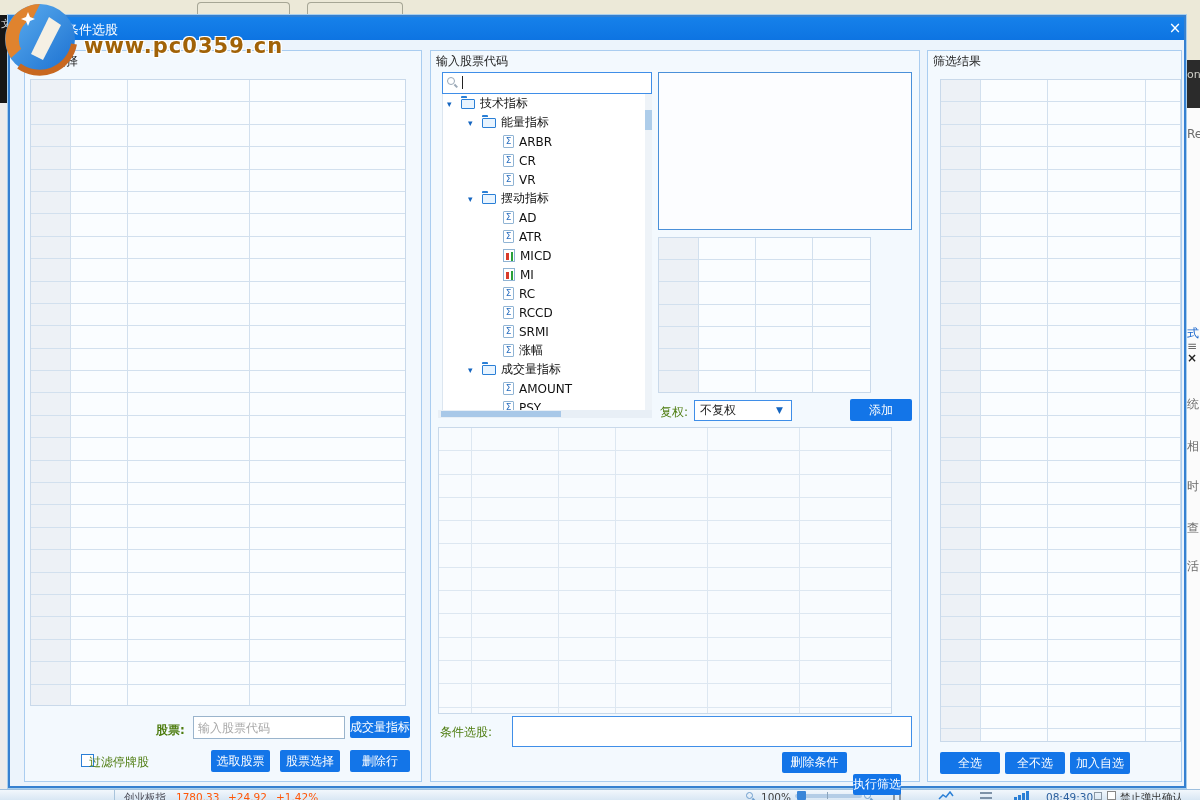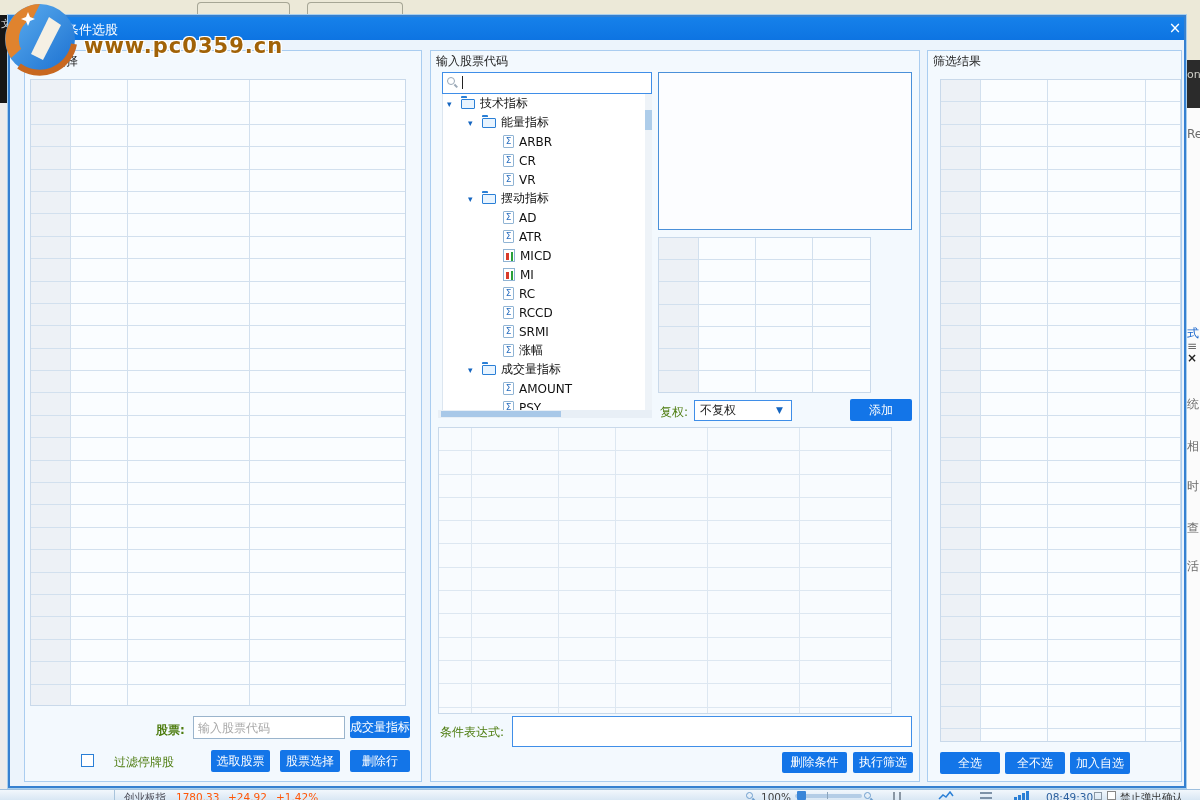--- a/index.html
+++ b/index.html
@@ -92,21 +92,21 @@
 
   
   #stock-label { left:146px; top:705px;font-weight:bold; }
   #stock-input { position:absolute; left:183px; top:699px; width:152px; height:23px;
     border:1px solid #9ab4cc; font-size:12px; padding:0 4px; color:#333;
     font-family:inherit; background:#fff; }
   #stock-input::placeholder { color:#a8a8a8; }
   #btn-addstock { left:340px; top:699px; width:60px; }
   #chk-suspend { position:absolute; left:71px; top:737px; width:13px; height:13px;
     border:1.5px solid #2a7fd6; background:#fff; cursor:pointer; }
-  #chk-suspend-label { left:104px; top:737px; }
+  #chk-suspend-label { left:79px; top:737px; }
   #btn-pick  { left:201px; top:733px; width:59px; }
   #btn-clear { left:270px; top:733px; width:60px; }
   #btn-delrow{ left:340px; top:733px; width:60px; }
 
   
   #search-box { position:absolute; left:432px; top:55px; width:210px; height:22px;
     border:1.5px solid #3f8ee8; background:#fff; }
   #search-glass { position:absolute; left:4px; top:4px; width:8px; height:8px;
     border:1.5px solid #9aa8b6; border-radius:50%; }
   #search-glass::after { content:""; position:absolute; left:6px; top:7px; width:4px;
@@ -144,21 +144,21 @@
     background:#fff; border:1px solid #3f8ee8; font-size:12px; color:#222;
     line-height:19px; padding-left:5px; cursor:pointer; }
   #fuquan-arrow { position:absolute; right:8px; top:0; color:#1565c0; font-size:9px; line-height:19px; }
   #btn-add { left:840px; top:382px; width:62px; }
 
   #cond-label { left:430px; top:707px; }
   #cond-input { position:absolute; left:502px; top:699px; width:400px; height:31px;
     border:1.5px solid #3f8ee8; background:#fff; font-size:12px; padding:0 5px;
     font-family:inherit; }
   #btn-delcond { left:772px; top:735px; width:65px; height:21px; line-height:21px; }
-  #btn-exec    { left:843px; top:735px; width:60px; height:21px; line-height:21px; }
+  #btn-exec    { left:843px; top:757px; width:48px; height:21px; line-height:21px; }
 
   
   #btn-selall  { left:930px;  top:735px; width:60px; }
   #btn-selnone { left:995px;  top:735px; width:60px; }
   #btn-addfav  { left:1060px; top:735px; width:60px; }
 
   
   #logo { left:3px; top:2px; width:74px; height:74px; z-index:30; }
   #watermark { left:84px; top:34px; z-index:31; font-size:21px; font-weight:bold;
     color:#a16207; letter-spacing:1px;
@@ -554,21 +554,21 @@
       <div class="cell"></div>
       <div class="cell"></div>
       <div class="cell"></div>
       <div class="cell"></div>
       <div class="cell"></div>
       <div class="cell"></div>
       <div class="cell"></div>
       <div class="cell"></div>
       <div class="cell"></div>
     </div>
-  <span class="lbl" id="cond-label">条件表达式:</span>
+  <span class="lbl" id="cond-label">条件选股:</span>
   <input id="cond-input" style="">
   <button class="btn" id="btn-delcond">删除条件</button>
   <button class="btn" id="btn-exec">执行筛选</button>
 
   <div class="abs panel" id="panel-result"></div>
   <span class="panel-title" id="pt-result">筛选结果</span>
   <div class="abs grid" id="tbl-result" style="display: grid; grid-template-columns: 40px 67px 98px 60px; grid-auto-rows: 22.4px;">
       <div class="cell cell-head"></div>
       <div class="cell"></div>
       <div class="cell"></div>

